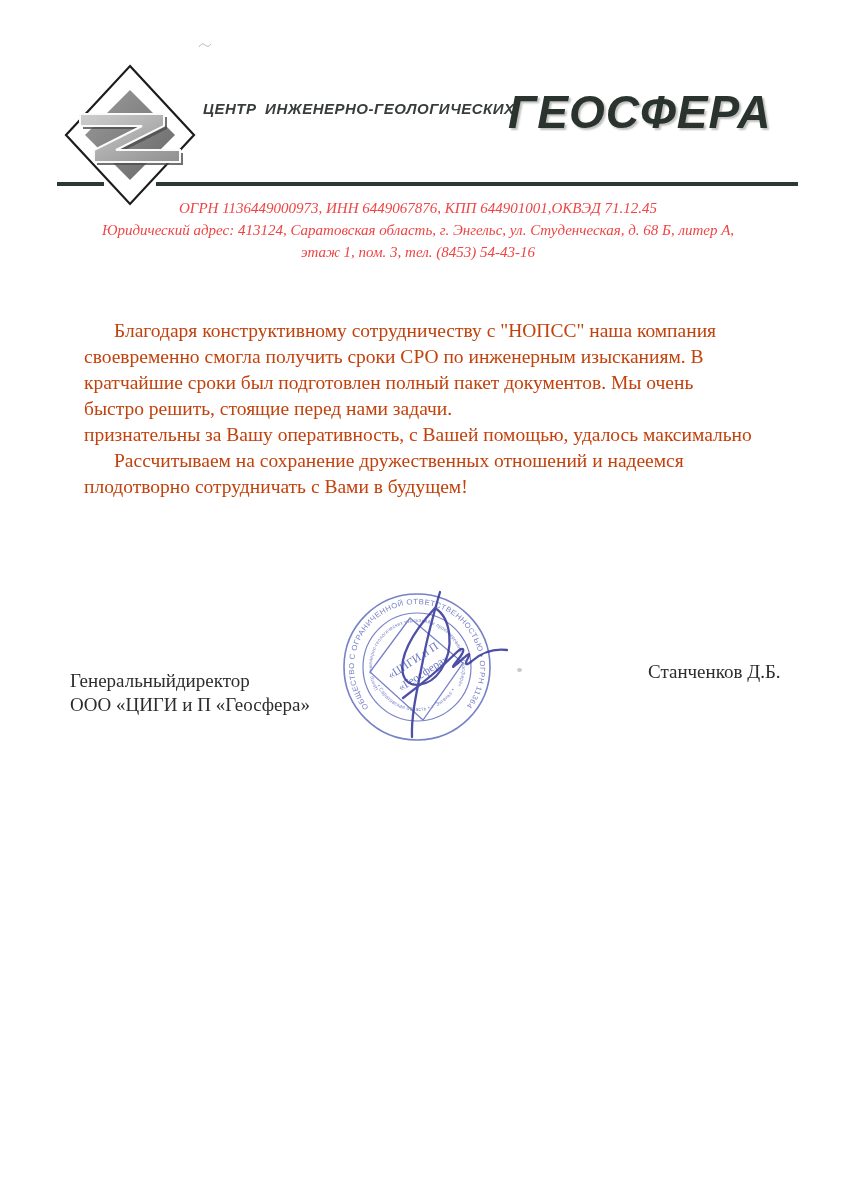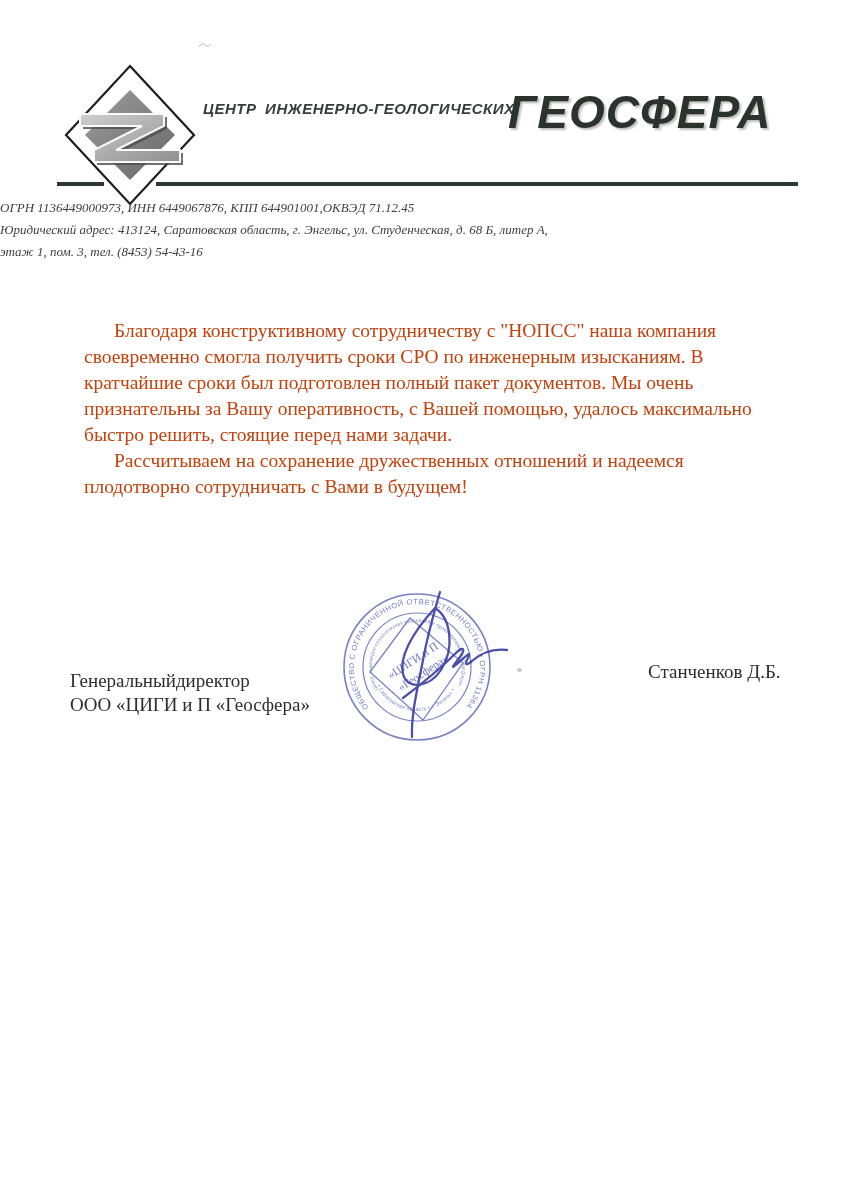--- a/index.html
+++ b/index.html
@@ -27,22 +27,22 @@
     text-shadow:2px 2px 2px rgba(70,70,70,0.35);
     white-space:nowrap;
     margin-left:8px;
   }
   .rule{height:4px;background:#2c3933;top:182px;}
   .rule-dash{left:57px;width:47px;}
   .rule-main{left:156px;width:642px;}
 
   
   .requisites{
-    left:0;top:197px;width:836px;text-align:left;
-    font-style:italic;font-size:13px;line-height:22px;color:#404040;
+    left:0;top:197px;width:836px;text-align:center;
+    font-style:italic;font-size:15px;line-height:22px;color:#ef4444;
   }
   .req-line{white-space:nowrap;}
 
   
   .body-text{
     left:84px;top:318px;width:680px;
     font-size:19.5px;line-height:26px;color:#c2410c;
   }
   .body-line{white-space:nowrap;}
   .body-line.indent{padding-left:30px;}
@@ -95,22 +95,22 @@
   <div class="abs requisites">
     <div class="req-line">ОГРН 1136449000973, ИНН 6449067876, КПП 644901001,ОКВЭД 71.12.45</div>
     <div class="req-line">Юридический адрес: 413124, Саратовская область, г. Энгельс, ул. Студенческая, д. 68 Б, литер А,</div>
     <div class="req-line">этаж 1, пом. 3, тел. (8453) 54-43-16</div>
   </div>
 
   <div class="abs body-text">
     <div class="body-line indent">Благодаря конструктивному сотрудничеству с "НОПСС" наша компания</div>
     <div class="body-line">своевременно смогла получить сроки СРО по инженерным изысканиям.  В</div>
     <div class="body-line">кратчайшие сроки был подготовлен полный пакет документов. Мы очень</div>
+    <div class="body-line">быстро решить, стоящие перед нами задачи.</div>
     <div class="body-line">признательны за Вашу оперативность, с Вашей помощью, удалось максимально</div>
-    <div class="body-line">быстро решить, стоящие перед нами задачи.</div>
     <div class="body-line indent">Рассчитываем на сохранение дружественных отношений и надеемся</div>
     <div class="body-line">плодотворно сотрудничать с Вами в будущем!</div>
   </div>
 
   <div class="abs sig-position">
     <div>Генеральныйдиректор</div>
     <div>ООО «ЦИГИ и П «Геосфера»</div>
   </div>
   <div class="abs sig-name">Станченков Д.Б.</div>
 

